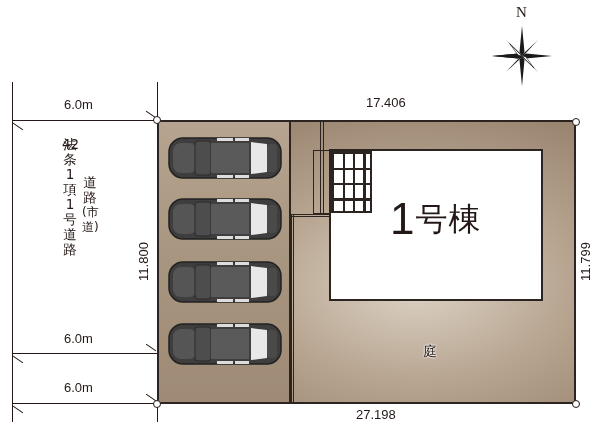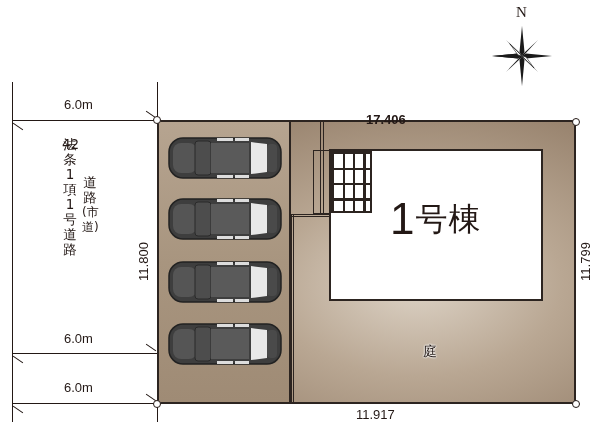--- a/index.html
+++ b/index.html
@@ -177,15 +177,15 @@
     <rect x="68" y="4" width="14" height="3" fill="#ddd"></rect>
   <rect x="50" y="41" width="16" height="3" fill="#ddd"></rect>
     <rect x="68" y="41" width="14" height="3" fill="#ddd"></rect>
 </svg>
 
 <div class="corner" style="left:153px;top:116px;"></div>
 <div class="corner" style="left:572px;top:118px;"></div>
 <div class="corner" style="left:153px;top:400px;"></div>
 <div class="corner" style="left:572px;top:400px;"></div>
 
-<div class="dim" style="left:366px;top:112px;font-weight:bold;">17.406</div>
-<div class="dim" style="left:356px;top:407px;">11.917</div>
+<div class="dim" style="left:366px;top:95px;">17.406</div>
+<div class="dim" style="left:356px;top:407px;">27.198</div>
 <div class="vert-dim" style="left:566px;top:254px;">11.799</div>
 
 </body></html>

